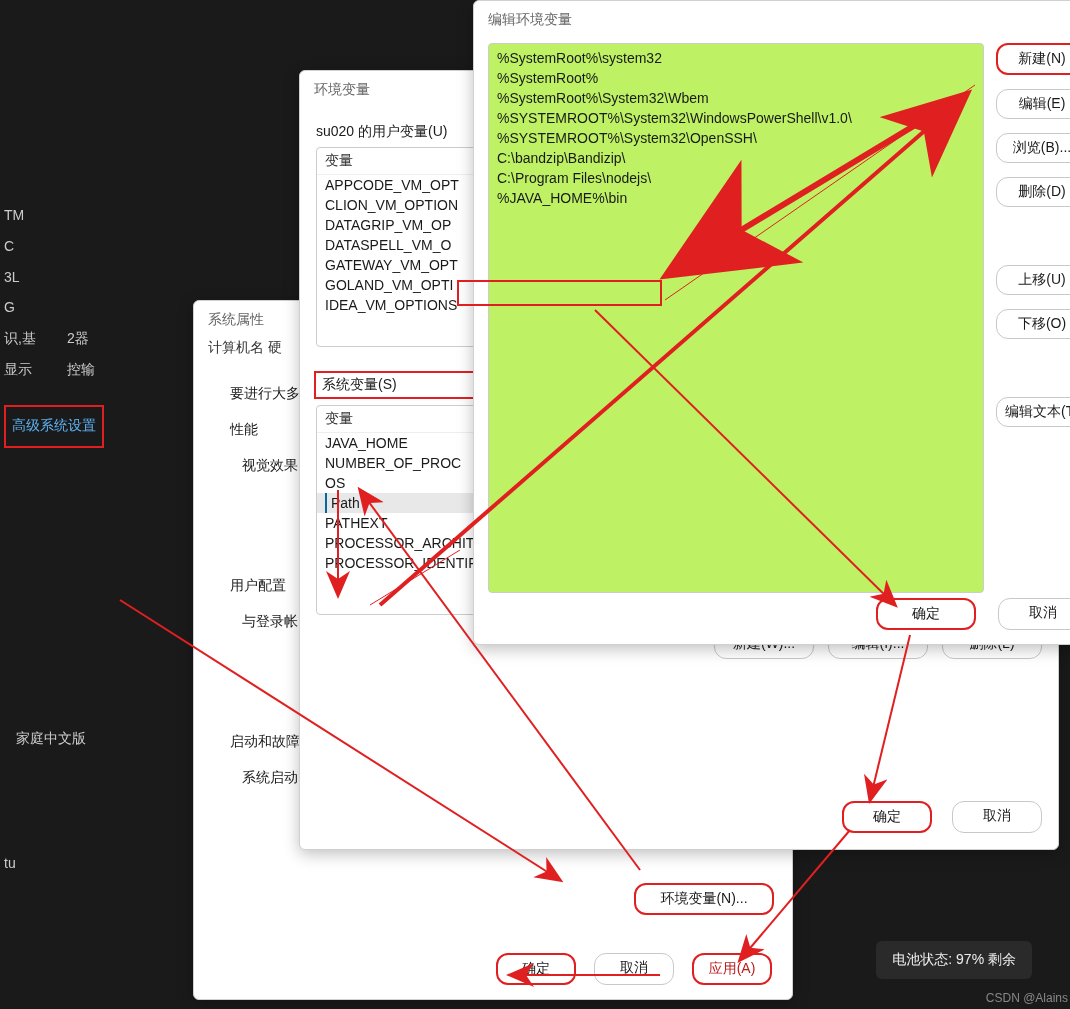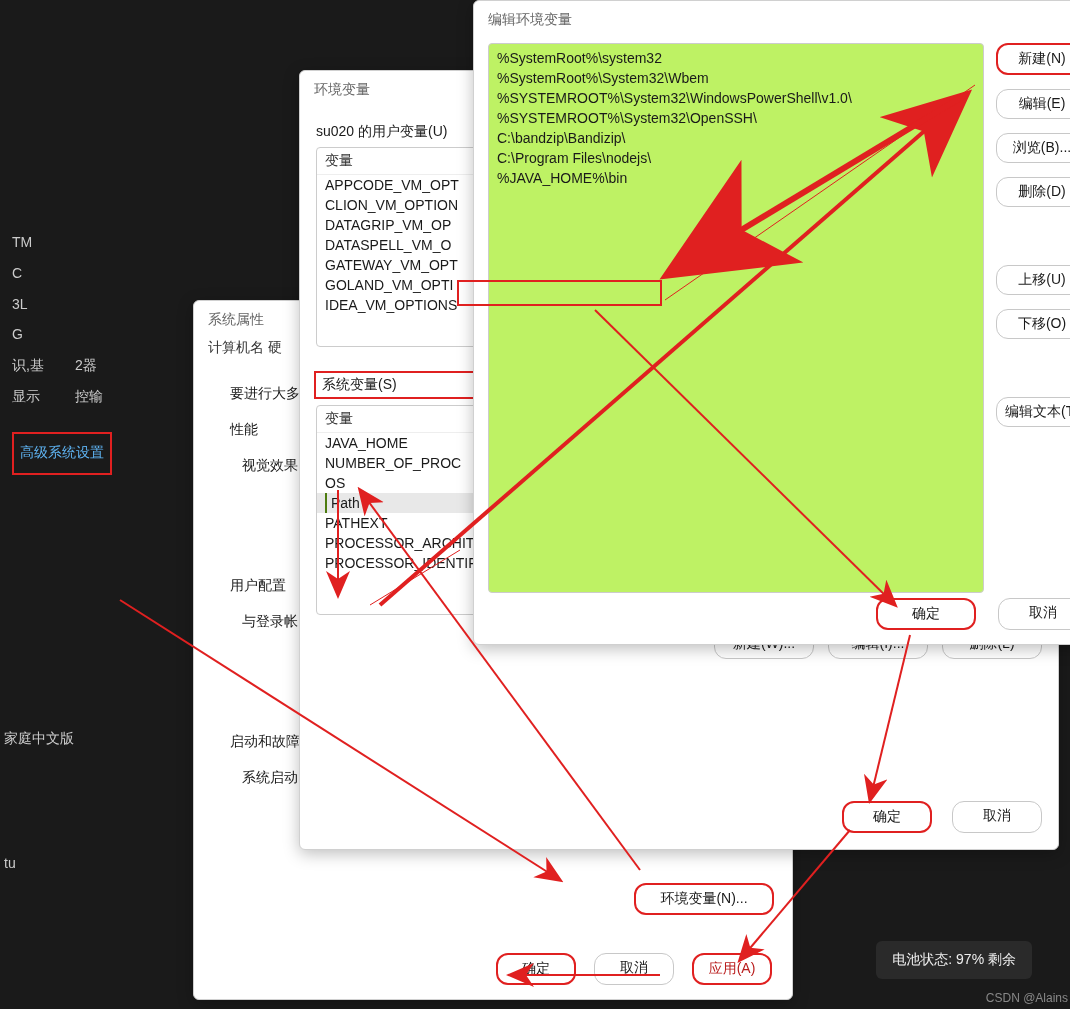--- a/index.html
+++ b/index.html
@@ -10,39 +10,38 @@
     background: #1a1a1a;
     font-family: "Microsoft YaHei", "Segoe UI", sans-serif;
     font-size: 14px;
     color: #1a1a1a;
     position: relative;
     overflow: hidden;
   }
   
   .dark-panel {
     position: absolute;
-    left: 8px; top: 200px;
+    left: 0; top: 200px;
     width: 170px;
     color: #ccc;
     line-height: 2.2;
     padding-left: 4px;
-    margin-top: 27px;
   }
   .dark-panel .row { white-space: nowrap; overflow: hidden; }
   .dark-panel .adv {
     color: #5eb3f2;
     border: 2px solid #e02020;
     padding: 4px 6px;
     display: inline-block;
     margin-top: 20px;
     font-family: Liberation Serif, serif;
   }
   .dark-edition {
     position: absolute;
-    left: 4px; top: 730px;
+    left: 16px; top: 730px;
     color: #ccc;
   }
 
   
   .dialog {
     position: absolute;
     background: #fff;
     border: 1px solid #d0d0d0;
     border-radius: 6px;
     box-shadow: 0 4px 16px rgba(0,0,0,0.25);
@@ -310,21 +309,21 @@
           </tr>
       <tr>
             <td class="cell">NUMBER_OF_PROC</td>
             <td class="cell"></td>
           </tr>
       <tr>
             <td class="cell">OS</td>
             <td class="cell"></td>
           </tr>
       <tr class="sel">
-            <td class="cell"><span style="border:2px solid #4d7c0f; padding:8px 4px;">Path</span></td>
+            <td class="cell"><span style="border:2px solid #0369a1; padding:8px 4px;">Path</span></td>
             <td class="cell"></td>
           </tr>
       <tr>
             <td class="cell">PATHEXT</td>
             <td class="cell"></td>
           </tr>
       <tr>
             <td class="cell">PROCESSOR_ARCHITECTURE</td>
             <td class="cell">AMD64</td>
           </tr>
@@ -344,20 +343,21 @@
     <div class="win-btn red-box" style="min-width:90px">确定</div>
     <div class="win-btn" style="min-width:90px">取消</div>
   </div>
 </div>
 
 <div id="editvar" class="dialog">
   <div class="dialog-title">编辑环境变量</div>
   <div class="pv-body">
     <div class="pv-list">
       <div class="pv-row">%SystemRoot%\system32</div>
+      <div class="pv-row">%SystemRoot%</div>
       <div class="pv-row">%SystemRoot%\System32\Wbem</div>
       <div class="pv-row">%SYSTEMROOT%\System32\WindowsPowerShell\v1.0\</div>
       <div class="pv-row">%SYSTEMROOT%\System32\OpenSSH\</div>
       <div class="pv-row">C:\bandzip\Bandizip\</div>
       <div class="pv-row">C:\Program Files\nodejs\</div>
       <div class="pv-row">%JAVA_HOME%\bin</div>
     </div>
     <div class="pv-side">
       <div class="win-btn red-box">新建(N)</div>
       <div class="win-btn">编辑(E)</div>

